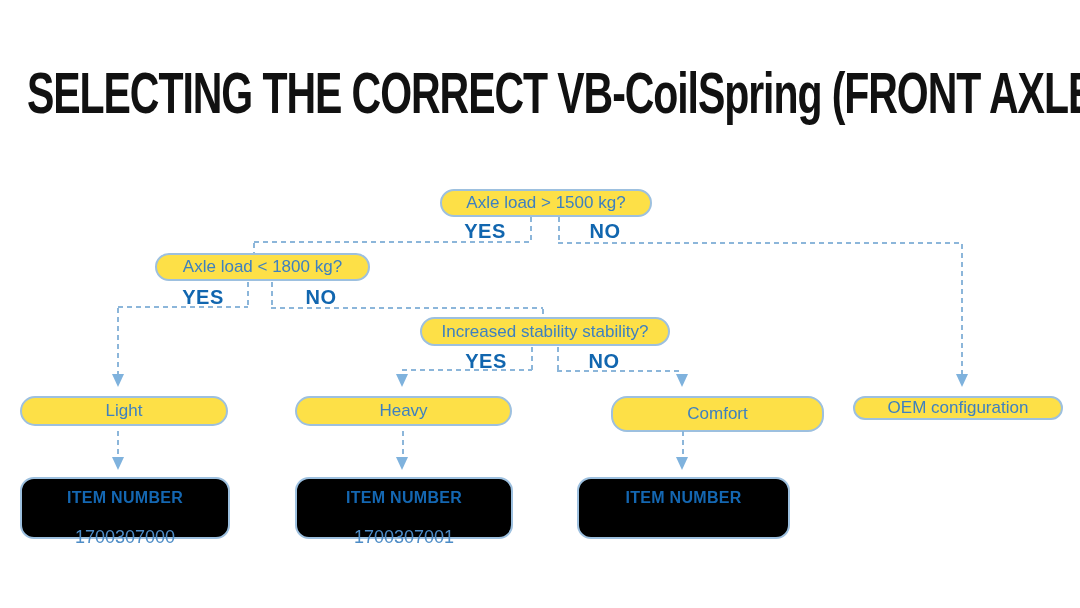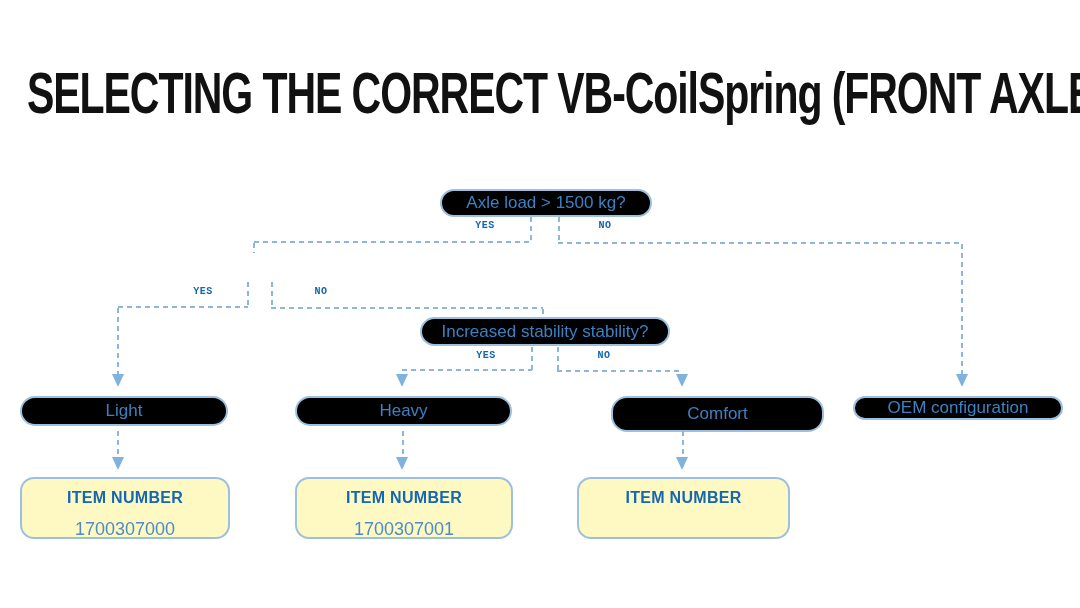--- a/index.html
+++ b/index.html
@@ -20,54 +20,53 @@
     overflow:hidden;margin:0 auto;
   }
   .title{
     position:absolute;left:27px;top:62px;margin:0;
     font-size:57px;font-weight:bold;line-height:1.1;
     letter-spacing:-1.5px;white-space:nowrap;
     transform:scaleX(0.72);transform-origin:0 50%;
     color:var(--title-color);
   }
   .pill{
-    position:absolute;box-sizing:border-box;background:#000000;
+    position:absolute;box-sizing:border-box;background:#fde047;
     border:2px solid var(--pill-border);border-radius:16px;
     display:flex;align-items:center;justify-content:center;
     color:var(--pill-text);font-size:17px;white-space:nowrap;
   }
   .branch-label{
     position:absolute;width:60px;text-align:center;
-    font-weight:bold;font-size:10px;letter-spacing:0.5px;
+    font-weight:bold;font-size:20px;letter-spacing:0.5px;
     color:var(--label-bold);
-    font-family:Liberation Mono, monospace;
   }
   .h-dash{
     position:absolute;height:2px;
     background:repeating-linear-gradient(90deg,var(--dash) 0 5px,transparent 5px 9px);
   }
   .v-dash{
     position:absolute;width:2px;
     background:repeating-linear-gradient(180deg,var(--dash) 0 5px,transparent 5px 9px);
   }
   .arrow-down{
     position:absolute;width:0;height:0;
     border-left:6px solid transparent;border-right:6px solid transparent;
     border-top:13px solid var(--arrow);
   }
   .item-box{
-    position:absolute;box-sizing:border-box;background:#fef9c3;
+    position:absolute;box-sizing:border-box;background:#000000;
     border:2px solid var(--pill-border);border-radius:14px;
     text-align:center;padding-top:10px;
   }
   .item-box .item-label{
     font-weight:bold;font-size:16px;letter-spacing:0.3px;color:var(--item-label);
   }
   .item-box .item-value{
-    font-size:18px;margin-top:12px;color:var(--item-value);
+    font-size:18px;margin-top:20px;color:var(--item-value);
   }
 </style>
 </head>
 <body>
 
 <div class="canvas">
 
   <h1 class="title">SELECTING THE CORRECT VB-CoilSpring (FRONT AXLE)</h1>
 
   <div class="pill" style="left:440px;top:189px;width:212px;height:28px">
@@ -77,20 +76,23 @@
   <div class="branch-label" style="left:575px;top:220px">NO</div>
 
   <div class="v-dash" style="left:530px;top:217px;height:25px"></div>
   <div class="v-dash" style="left:558px;top:217px;height:26px"></div>
   <div class="h-dash" style="left:254px;top:241px;width:277px"></div>
   <div class="v-dash" style="left:253px;top:243px;height:10px"></div>
   <div class="h-dash" style="left:558px;top:242px;width:404px"></div>
   <div class="v-dash" style="left:961px;top:244px;height:130px"></div>
   <div class="arrow-down" style="left:956px;top:374px"></div>
 
+  <div class="pill" style="left:155px;top:253px;width:215px;height:28px">
+    <span>Axle load &lt; 1800 kg?</span>
+  </div>
   <div class="branch-label" style="left:173px;top:286px">YES</div>
   <div class="branch-label" style="left:291px;top:286px">NO</div>
 
   <div class="v-dash" style="left:247px;top:282px;height:25px"></div>
   <div class="v-dash" style="left:271px;top:282px;height:26px"></div>
   <div class="h-dash" style="left:118px;top:306px;width:130px"></div>
   <div class="v-dash" style="left:117px;top:308px;height:66px"></div>
   <div class="arrow-down" style="left:112px;top:374px"></div>
   <div class="h-dash" style="left:271px;top:307px;width:272px"></div>
   <div class="v-dash" style="left:542px;top:309px;height:9px"></div>

